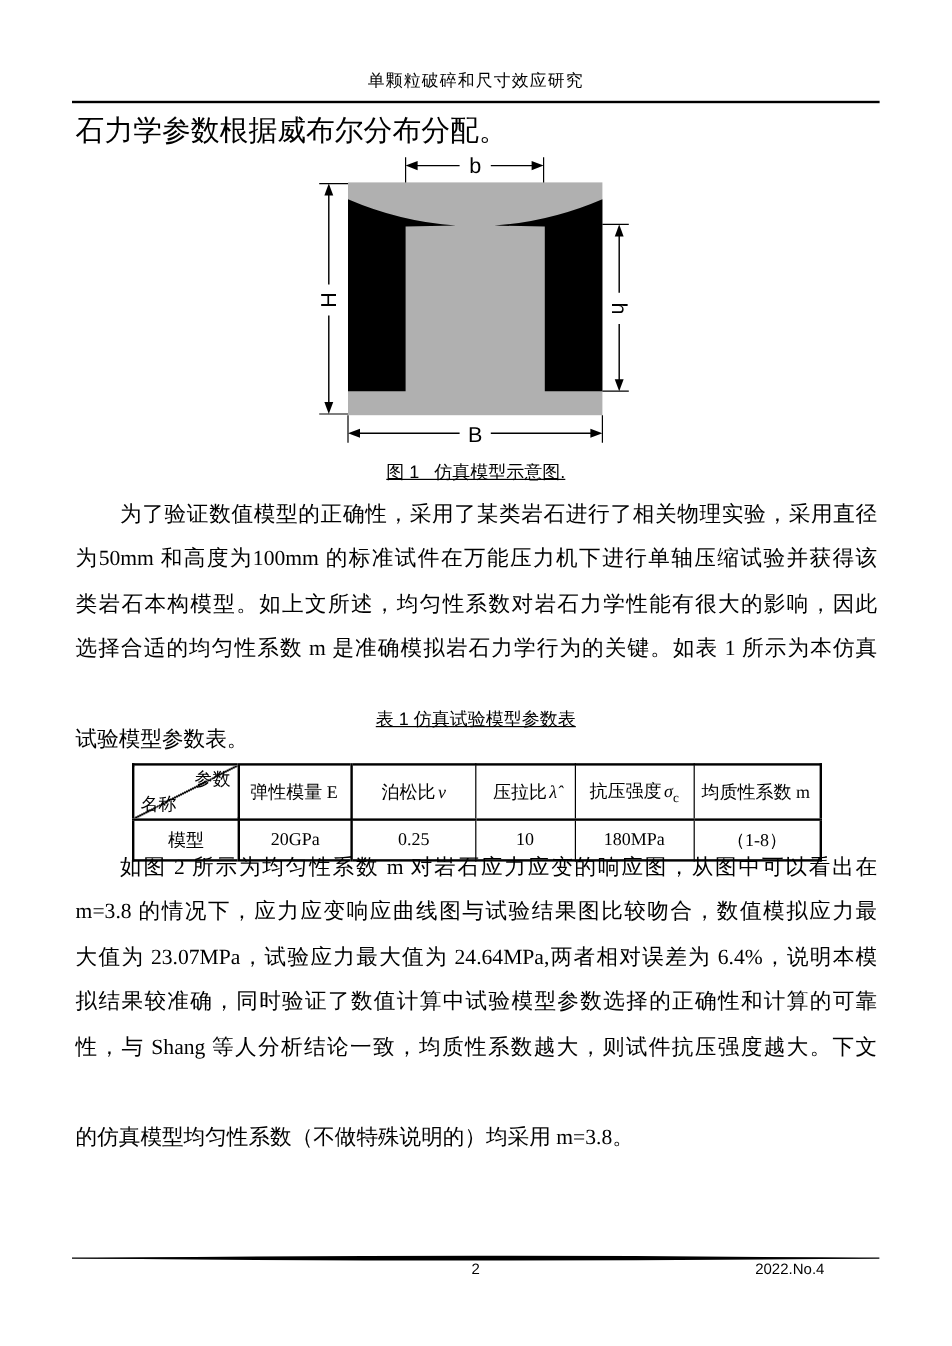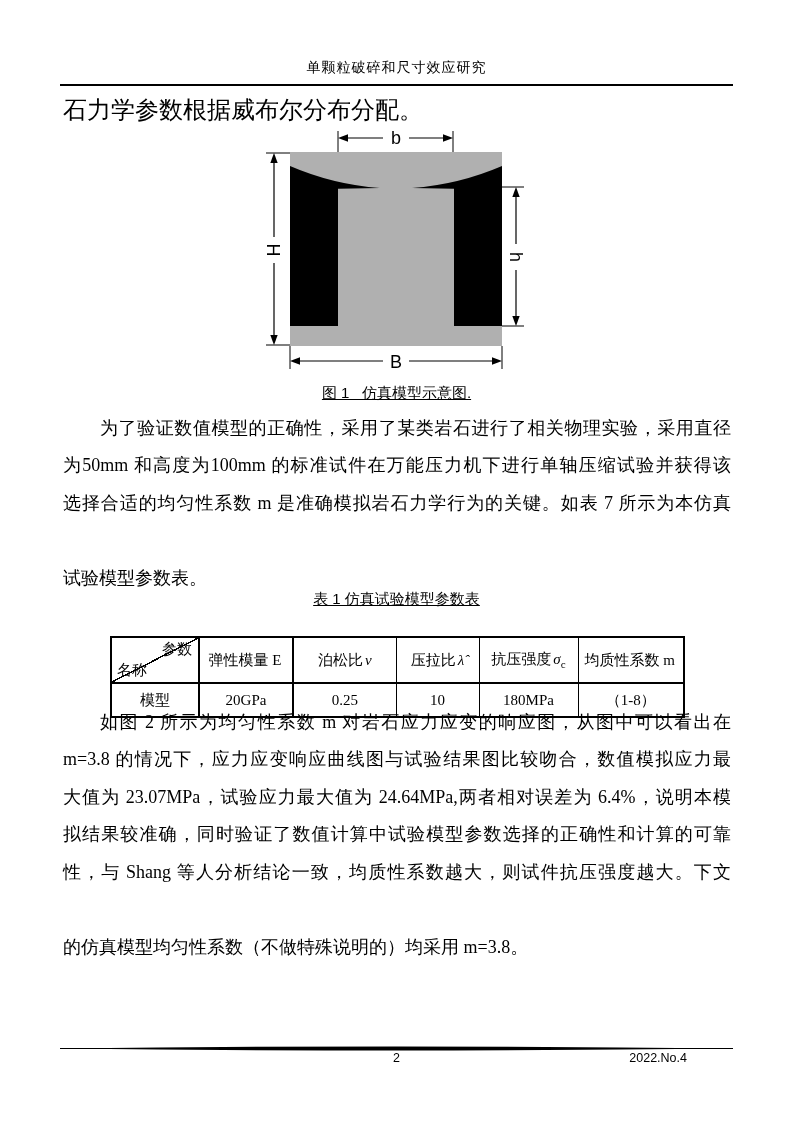--- a/index.html
+++ b/index.html
@@ -127,21 +127,22 @@
       <polygon points="317,236 307,232.3 307,239.7" stroke="none"></polygon>
       <text class="dimtext" x="211" y="243" text-anchor="middle" stroke="none" font-size="20">B</text>
     </g>
   </svg>
 
   <div class="fig-caption">图 1   仿真模型示意图.</div>
 
   <div class="para para1">
     <div class="line indent">为了验证数值模型的正确性，采用了某类岩石进行了相关物理实验，采用直径</div>
     <div class="line">为50mm 和高度为100mm 的标准试件在万能压力机下进行单轴压缩试验并获得该</div>
-    <div class="line">选择合适的均匀性系数 m 是准确模拟岩石力学行为的关键。如表 7 所示为本仿真</div>
+    <div class="line">类岩石本构模型。如上文所述，均匀性系数对岩石力学性能有很大的影响，因此</div>
+    <div class="line">选择合适的均匀性系数 m 是准确模拟岩石力学行为的关键。如表 1 所示为本仿真</div>
     <div class="line noj">试验模型参数表。</div>
   </div>
 
   <div class="tbl-caption">表 1 仿真试验模型参数表</div>
 
   <table class="params">
     <colgroup>
       <col style="width:88px">
         <col style="width:94px">
         <col style="width:103px">

